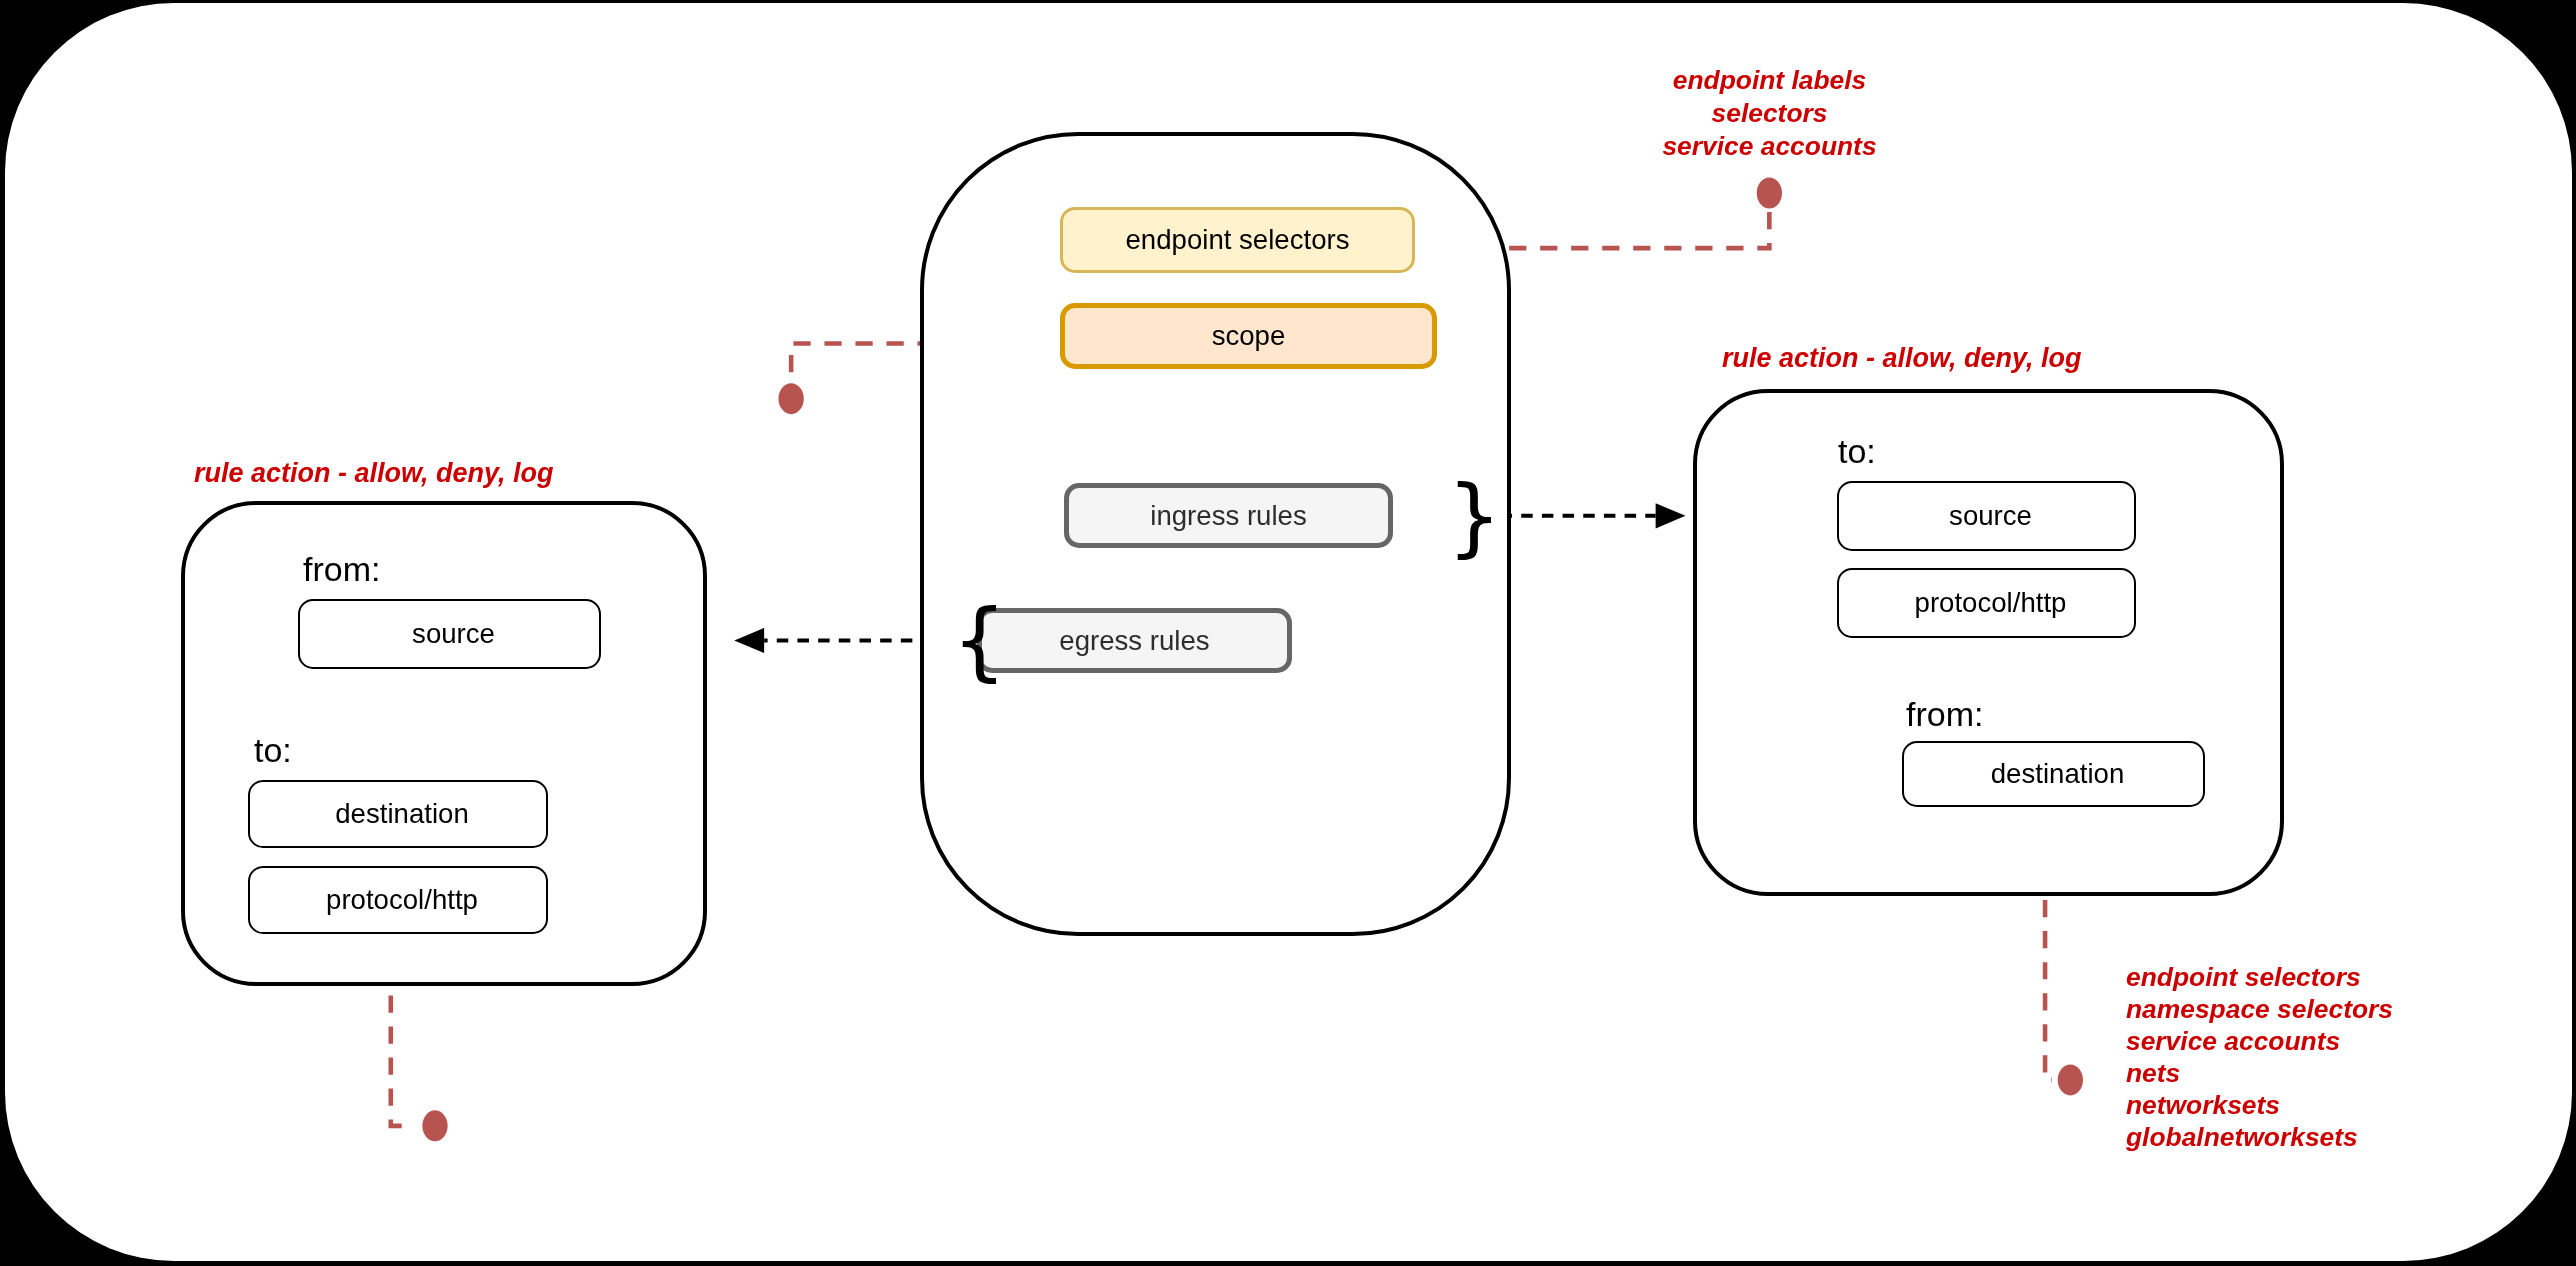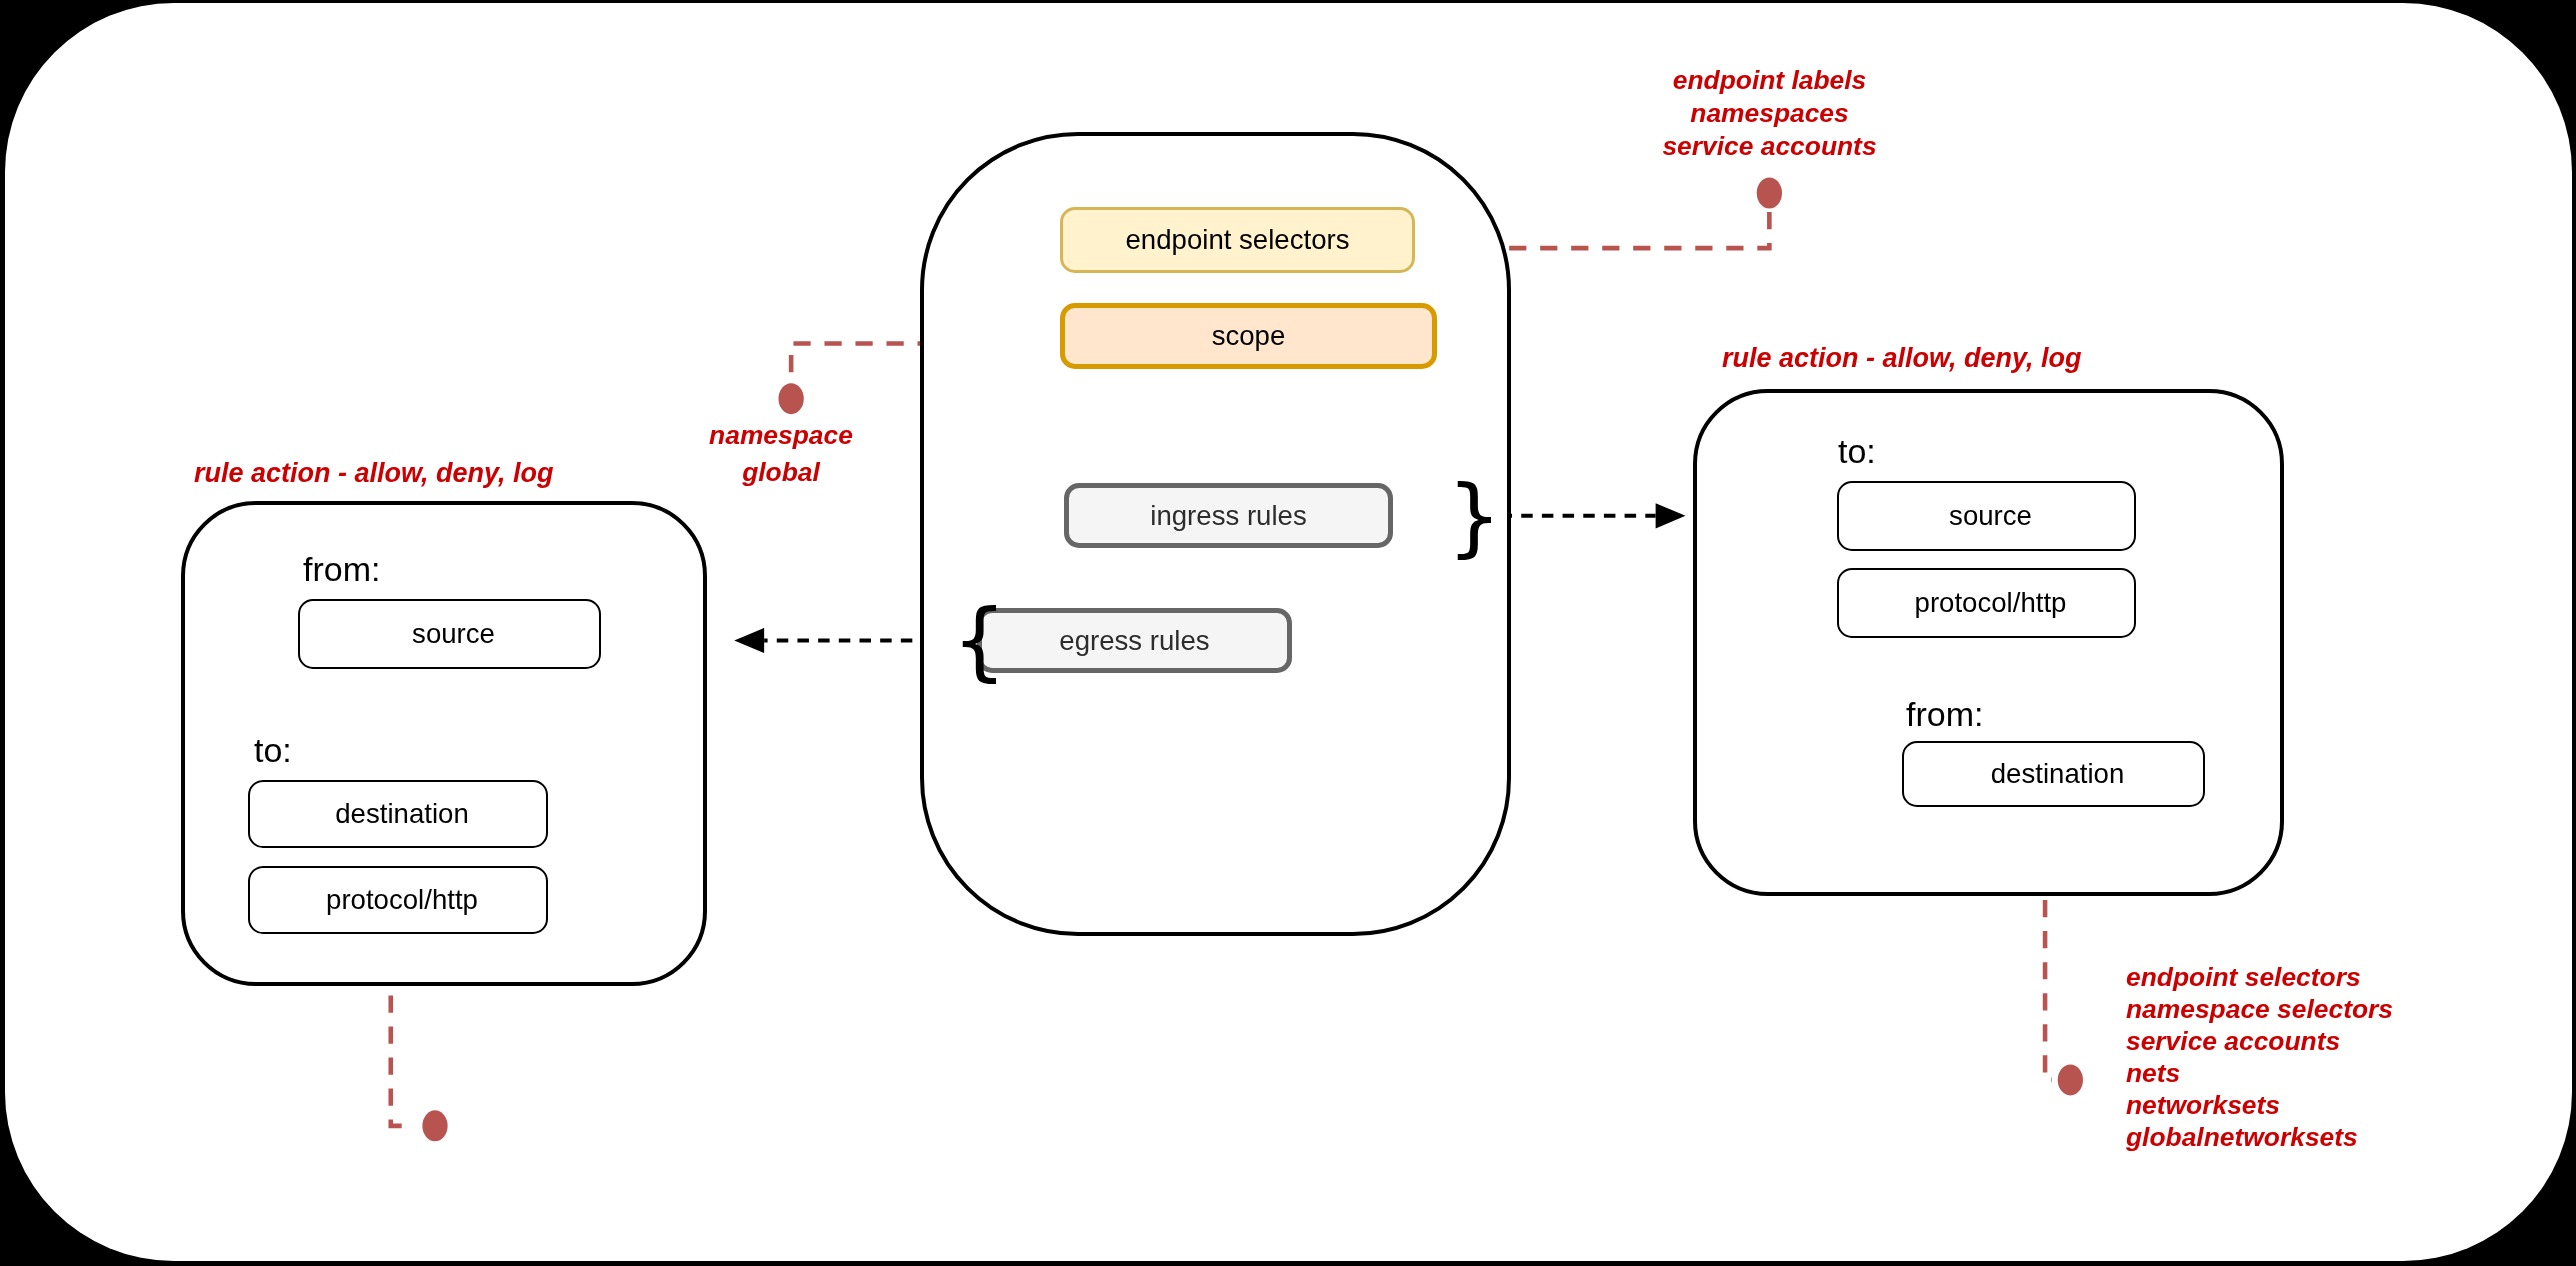--- a/index.html
+++ b/index.html
@@ -70,28 +70,24 @@
 
     <line x1="2612" y1="898" x2="2882" y2="898" stroke="#000" stroke-width="7" stroke-dasharray="20 16"></line>
     <polygon points="2882,876 2934,898 2882,920" fill="#000"></polygon>
 
     <line x1="1660" y1="1115" x2="1330" y2="1115" stroke="#000" stroke-width="7" stroke-dasharray="20 16"></line>
     <polygon points="1330,1093 1278,1115 1330,1137" fill="#000"></polygon>
   </svg>
 
   <div class="annotation centered" style="left:1597px; top:64px; width:345px; line-height:33px;">
     <div>endpoint labels</div>
-    <div>namespaces</div>
+    <div>selectors</div>
     <div>service accounts</div>
   </div>
 
-  <div class="annotation centered" style="left:643px; top:417px; width:276px; line-height:37px;">
-    <div>namespace</div>
-    <div>global</div>
-  </div>
 
 
   <div class="annotation" style="left:2126px; top:961px; line-height:32px;">
     <div>endpoint selectors</div>
     <div>namespace selectors</div>
     <div>service accounts</div>
     <div>nets</div>
     <div>networksets</div>
     <div>globalnetworksets</div>
   </div>

